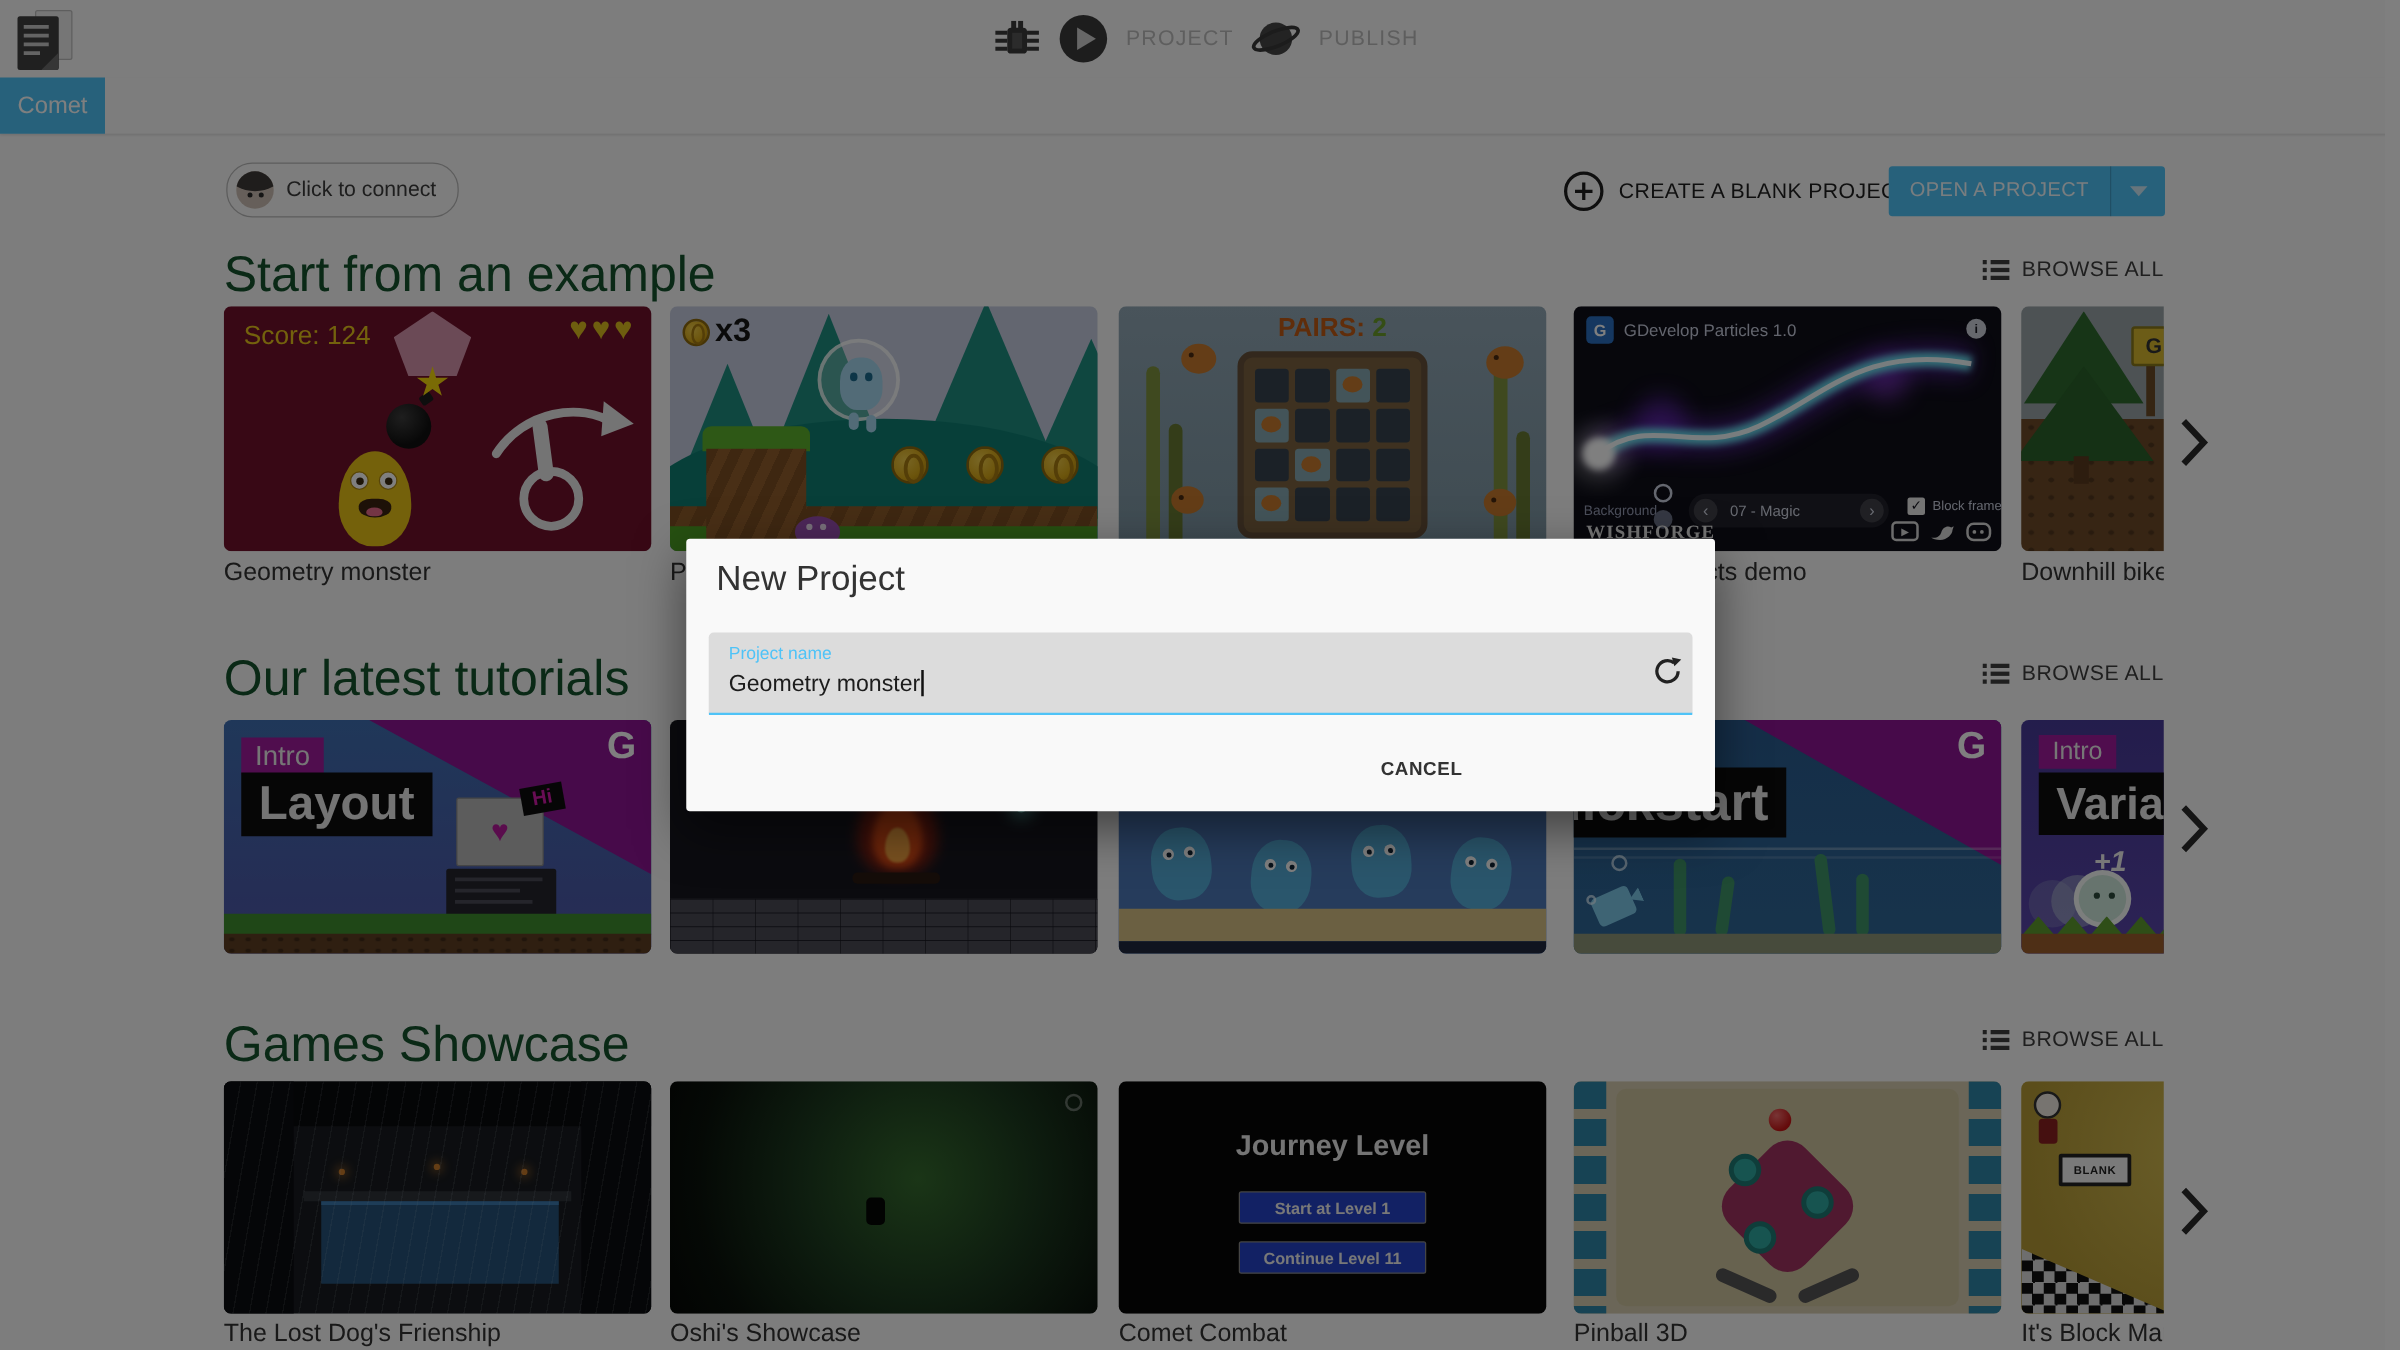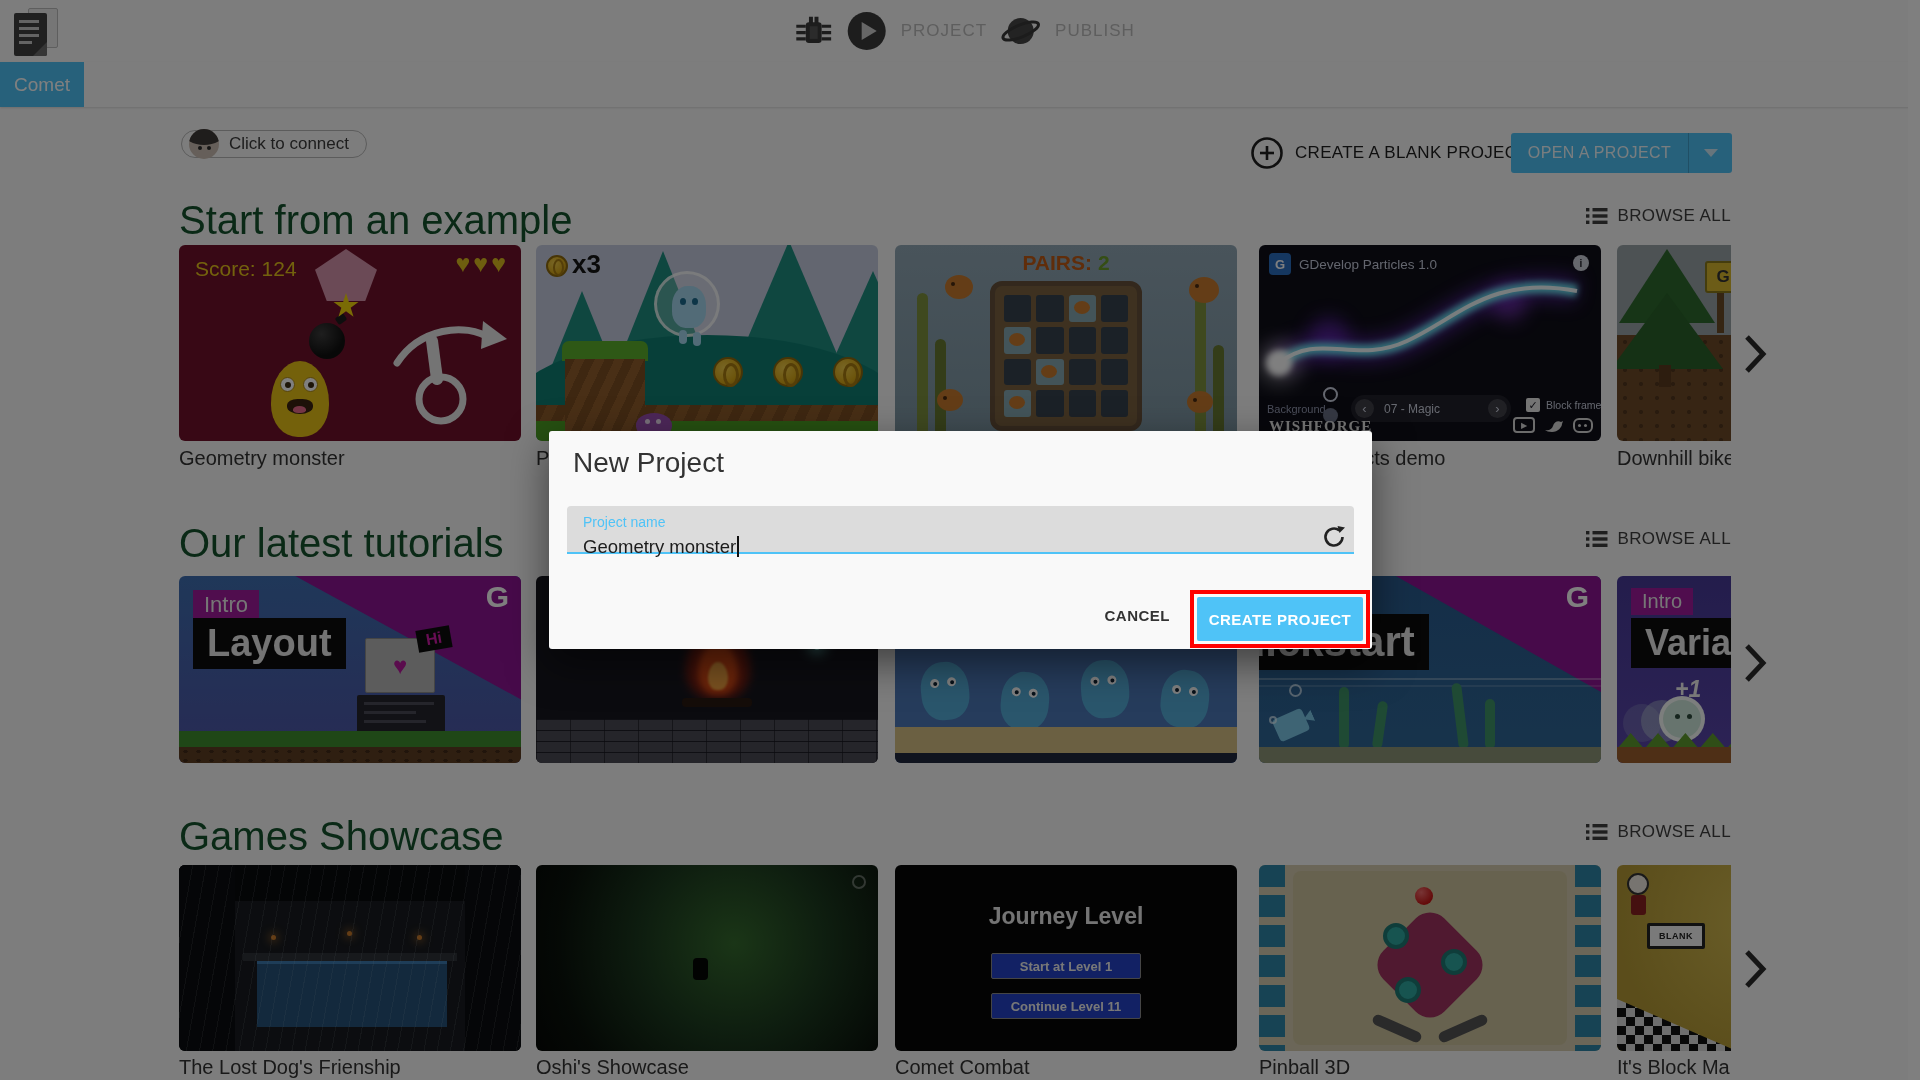--- a/index.html
+++ b/index.html
@@ -13,21 +13,21 @@
   .menu-front{position:absolute;left:0;top:5px;width:33px;height:43px;background:#414141;border-radius:2px;overflow:hidden}
   .menu-front i{position:absolute;left:5px;width:20px;height:3px;background:#c9c9c9}
   .menu-front i:nth-child(1){top:7px}.menu-front i:nth-child(2){top:14px}.menu-front i:nth-child(3){top:21px}.menu-front i:nth-child(4){top:28px;width:13px}
   .menu-fold{position:absolute;right:0;bottom:0;width:14px;height:14px;background:#6d6d6d;clip-path:polygon(100% 0,100% 100%,0 100%)}
   .tools{position:absolute;left:50%;top:0;transform:translateX(-48.6%);height:62px;display:flex;align-items:center;gap:13px}
   .tool-label{font-size:17px;letter-spacing:1px;color:#bdbdbd}
   .tabbar{position:absolute;left:0;top:62px;width:1920px;height:45px;background:#fafafa;box-shadow:0 1px 2px rgba(0,0,0,.12)}
   .tab-home{position:absolute;left:0;top:0;width:84px;height:45px;background:#4fc3f7;color:#fff;font-size:19px;display:flex;align-items:center;justify-content:center}
 
   
-  .connect-pill{position:absolute;left:181px;top:130px;width:186px;height:28px;border:1px solid #b9b9b9;border-radius:21px;display:flex;align-items:center;gap:10px;padding:0 14px 0 7px;color:#3c3c3c;font-size:17px}
+  .connect-pill{position:absolute;left:181px;top:130px;width:186px;height:44px;border:1px solid #b9b9b9;border-radius:21px;display:flex;align-items:center;gap:10px;padding:0 14px 0 7px;color:#3c3c3c;font-size:17px}
   .avatar{width:30px;height:30px;border-radius:50%;background:#cdbfb4;position:relative;overflow:hidden;flex:0 0 auto}
   .avatar .hair{position:absolute;left:-5px;right:-5px;top:-8px;height:24px;background:#3e3a38;border-radius:50%}
   .avatar .eye{position:absolute;top:17px;width:4px;height:4px;border-radius:50%;background:#2a2a2a}
   .avatar .eye.l{left:9px}.avatar .eye.r{left:18px}
   .blank-btn{position:absolute;left:1249px;top:133px;height:40px;display:flex;align-items:center;gap:10px;color:#1f1f1f;font-size:17px;letter-spacing:.3px}
   .open-btn{position:absolute;left:1511px;top:133px;width:221px;height:40px;background:#4fc3f7;border-radius:3px;display:flex;color:rgba(255,255,255,.93);font-size:16px;letter-spacing:.4px}
   .open-label{flex:1;display:flex;align-items:center;justify-content:center}
   .open-caret{width:44px;display:flex;align-items:center;justify-content:center;border-left:1px solid rgba(0,0,0,.18)}
   .caret-down{width:0;height:0;border-left:7px solid transparent;border-right:7px solid transparent;border-top:8px solid #cfeaf8}
 
@@ -198,21 +198,21 @@
   .t-blocks{background:radial-gradient(circle at 42% 30%,#d4bc52,#b69b36 60%)}
   .blk-sign{position:absolute;left:30px;top:58px;width:58px;height:26px;background:#f4f4f4;border:3px solid #222;border-radius:2px;color:#222;font-size:9px;font-weight:bold;display:flex;align-items:center;justify-content:center;letter-spacing:.5px}
   .blk-head{position:absolute;left:10px;top:8px;width:22px;height:22px;border-radius:50%;background:#efe8e0;border:2px solid #333}
   .blk-body{position:absolute;left:14px;top:30px;width:15px;height:20px;background:#8a2020;border-radius:3px}
   .blk-floor{position:absolute;left:0;bottom:0;width:120px;height:52px;clip-path:polygon(0 0,100% 100%,0 100%);background:repeating-conic-gradient(#111 0 25%,#ddd 0 50%) 0 0/18px 18px}
 
   
   .dim{position:absolute;inset:0;background:rgba(0,0,0,.5);z-index:40}
   .modal{position:absolute;left:549px;top:431px;width:823px;height:218px;background:#f9f9f9;border-radius:3px;box-shadow:0 14px 40px rgba(0,0,0,.5);z-index:50}
   .modal-title{position:absolute;left:24px;top:16px;font-size:28px;color:#333}
-  .field{position:absolute;left:18px;top:75px;width:787px;height:48px;background:#dcdcdc;border-radius:4px 4px 0 0;border-bottom:2px solid #4fc3f7}
+  .field{position:absolute;left:18px;top:75px;width:787px;height:66px;background:#dcdcdc;border-radius:4px 4px 0 0;border-bottom:2px solid #4fc3f7}
   .field-label{position:absolute;left:16px;top:8px;font-size:14px;color:#4fc3f7}
   .field-value{position:absolute;left:16px;top:30px;font-size:18.5px;color:#1c1c1c}
   .caret-line{display:inline-block;width:1.5px;height:21px;background:#111;margin-left:1px;vertical-align:-4px}
   .refresh{position:absolute;right:24px;top:92px;width:28px;height:28px}
   .cancel-btn{position:absolute;right:192px;top:170px;padding:6px 10px;font-size:15px;font-weight:600;letter-spacing:.5px;color:#333;background:none;border:none;font-family:inherit}
   .red-frame{position:absolute;left:641px;top:159px;width:180px;height:58px;border:4px solid #f00;display:flex;align-items:center;justify-content:center}
   .create-btn{width:166px;height:44px;background:#4fc3f7;border:none;border-radius:2px;color:#fff;font-size:15px;font-weight:600;letter-spacing:.5px;font-family:inherit}
 </style>
 </head>
 <body>
@@ -640,16 +640,13 @@
     <div class="field-label">Project name</div>
     <div class="field-value">
       <span>Geometry monster</span><span class="caret-line"></span>
     </div>
   </div>
   <svg class="refresh" viewBox="0 0 28 28">
     <path d="M22.5,14 a8.5,8.5 0 1 1 -3.1,-6.6" stroke="#222" stroke-width="2.6" fill="none"></path>
     <polygon points="17.5,3 25,4.5 19.5,10" fill="#222"></polygon>
   </svg>
   <button class="cancel-btn">CANCEL</button>
-  <div class="red-frame">
-    <button class="create-btn">CREATE PROJECT</button>
-  </div>
 </div>
 
 </body></html>

